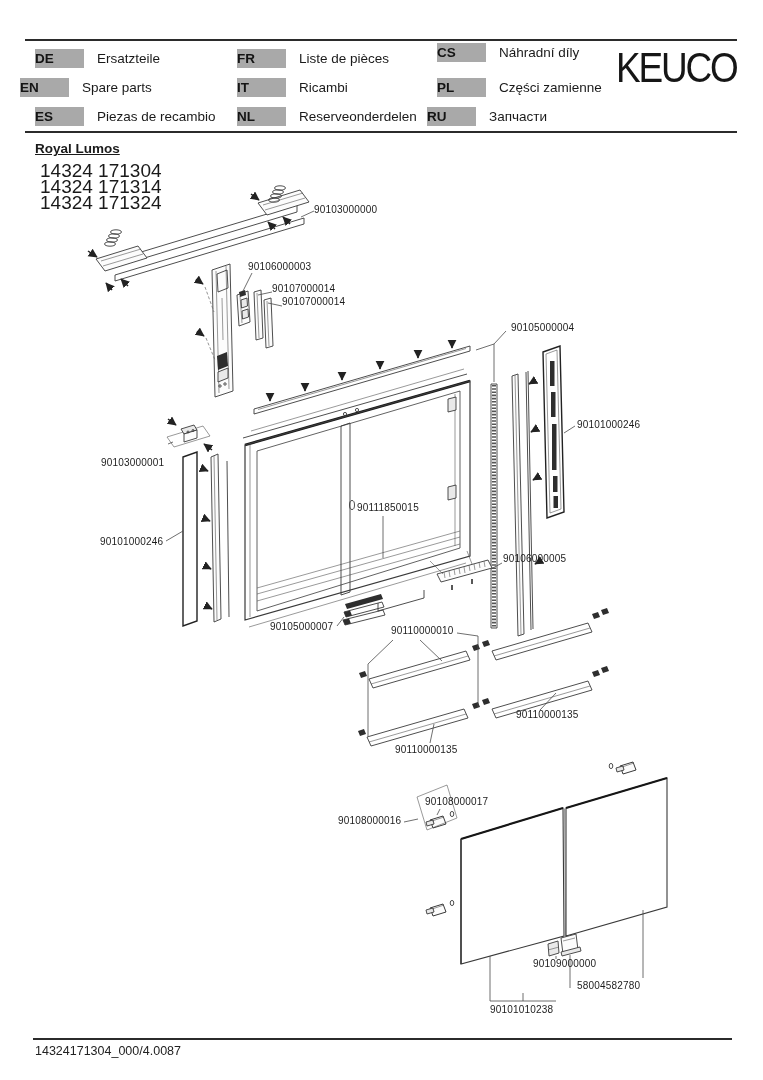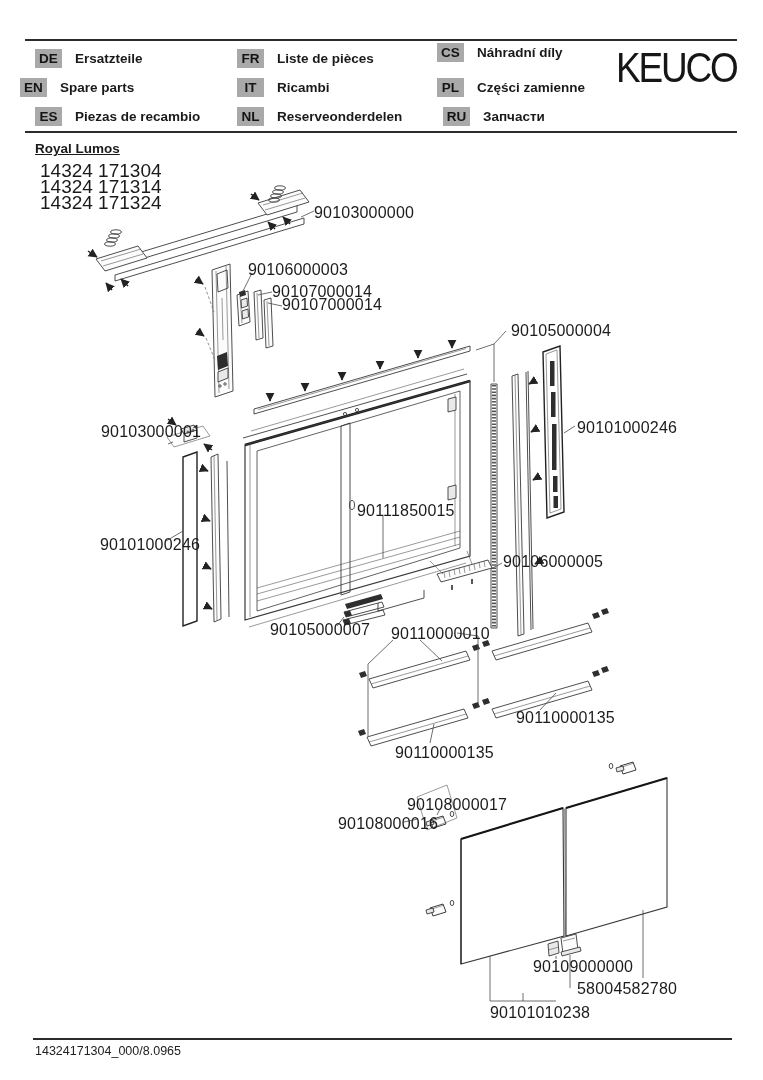--- a/index.html
+++ b/index.html
@@ -1,27 +1,27 @@
 <!DOCTYPE html>
 <html><head>
 <meta charset="utf-8">
 <style>
   html,body{margin:0;padding:0;background:#ffffff;}
   body{width:763px;height:1080px;position:relative;overflow:hidden;
        font-family:"Liberation Sans","DejaVu Sans",sans-serif;color:#1a1a1a;}
   .rule{position:absolute;background:#2b2b2b;}
   .lang{position:absolute;white-space:nowrap;}
-  .badge{display:inline-block;width:27px;height:19px;background:#a9a9a9;color:#141414;
-         font-weight:bold;font-size:13.5px;line-height:19.5px;text-align:center;}
-  .lname{display:inline-block;margin-left:13px;font-weight:bold;font-size:13.5px;line-height:19px;vertical-align:top;}
+  .badge{display:inline-block;width:49px;height:19px;background:#a9a9a9;color:#141414;
+         font-weight:bold;font-size:13.5px;line-height:19.5px;}
+  .lname{display:inline-block;margin-left:13px;font-weight:normal;font-size:13.5px;line-height:19px;vertical-align:top;}
   .logo{position:absolute;left:600px;top:44px;width:134px;text-align:right;
         font-size:42px;letter-spacing:-2.5px;color:#161616;transform:scaleX(0.88);transform-origin:100% 50%;}
   .ptitle{position:absolute;left:35px;top:141px;font-weight:bold;font-size:13.5px;text-decoration:underline;}
   .model{position:absolute;left:40px;font-size:19px;}
-  .plabel{position:absolute;font-size:16px;letter-spacing:0.2px;white-space:nowrap;color:#1c1c1c;}
+  .plabel{position:absolute;font-size:10px;letter-spacing:0.2px;white-space:nowrap;color:#1c1c1c;}
   .footer-id{position:absolute;left:35px;top:1044px;font-size:12.5px;color:#222;}
   svg.diagram{position:absolute;left:0;top:0;}
   svg.diagram *{vector-effect:none;}
   .ln{stroke:#3a3a3a;stroke-width:0.9;fill:none;}
   .lnthin{stroke:#555;stroke-width:0.6;fill:none;}
   .lnthick{stroke:#161616;stroke-width:2.6;fill:none;}
   .lnmed{stroke:#222;stroke-width:1.4;fill:none;}
   .leader{stroke:#4a4a4a;stroke-width:0.8;fill:none;}
   .screw{stroke:#222;stroke-width:1.5;fill:none;}
   .dark{fill:#2e2e2e;stroke:none;}
@@ -39,21 +39,21 @@
   <div class="rule" style="left:33px;top:1038px;width:699px;height:2px"></div>
 
   <div class="lang" style="left:35px;top:49px"><span class="badge">DE</span><span class="lname">Ersatzteile</span></div>
   <div class="lang" style="left:20px;top:78px"><span class="badge">EN</span><span class="lname">Spare parts</span></div>
   <div class="lang" style="left:35px;top:107px"><span class="badge">ES</span><span class="lname">Piezas de recambio</span></div>
   <div class="lang" style="left:237px;top:49px"><span class="badge">FR</span><span class="lname">Liste de pièces</span></div>
   <div class="lang" style="left:237px;top:78px"><span class="badge">IT</span><span class="lname">Ricambi</span></div>
   <div class="lang" style="left:237px;top:107px"><span class="badge">NL</span><span class="lname">Reserveonderdelen</span></div>
   <div class="lang" style="left:437px;top:43px"><span class="badge">CS</span><span class="lname">Náhradní díly</span></div>
   <div class="lang" style="left:437px;top:78px"><span class="badge">PL</span><span class="lname">Części zamienne</span></div>
-  <div class="lang" style="left:443px;top:107px"><span class="badge">RU</span><span class="lname">Запчасти</span></div>
+  <div class="lang" style="left:427px;top:107px"><span class="badge">RU</span><span class="lname">Запчасти</span></div>
 
   <div class="logo">KEUCO</div>
 
   <div class="ptitle">Royal Lumos</div>
   <div class="model" style="top:160px">14324 171304</div>
   <div class="model" style="top:176px">14324 171314</div>
   <div class="model" style="top:192px">14324 171324</div>
 
   <svg class="diagram" width="763" height="1080" viewBox="0 0 763 1080">
     <defs>
@@ -298,28 +298,28 @@
       <path class="leader" d="M490,956 L490,1001 M490,1001 L556,1001 M523,1001 L523,993"></path>
     </g>
   </svg>
 
   <div class="plabel" style="left:314px;top:204px">90103000000</div>
   <div class="plabel" style="left:248px;top:261px">90106000003</div>
   <div class="plabel" style="left:272px;top:283px">90107000014</div>
   <div class="plabel" style="left:282px;top:296px">90107000014</div>
   <div class="plabel" style="left:511px;top:322px">90105000004</div>
   <div class="plabel" style="left:577px;top:419px">90101000246</div>
-  <div class="plabel" style="left:101px;top:423px">90103000001</div>
+  <div class="plabel" style="left:101px;top:457px">90103000001</div>
   <div class="plabel" style="left:357px;top:502px">90111850015</div>
   <div class="plabel" style="left:100px;top:536px">90101000246</div>
   <div class="plabel" style="left:503px;top:553px">90106000005</div>
   <div class="plabel" style="left:270px;top:621px">90105000007</div>
   <div class="plabel" style="left:391px;top:625px">90110000010</div>
   <div class="plabel" style="left:516px;top:709px">90110000135</div>
   <div class="plabel" style="left:395px;top:744px">90110000135</div>
-  <div class="plabel" style="left:407px;top:796px">90108000017</div>
+  <div class="plabel" style="left:425px;top:796px">90108000017</div>
   <div class="plabel" style="left:338px;top:815px">90108000016</div>
   <div class="plabel" style="left:533px;top:958px">90109000000</div>
   <div class="plabel" style="left:577px;top:980px">58004582780</div>
   <div class="plabel" style="left:490px;top:1004px">90101010238</div>
 
-  <div class="footer-id">14324171304_000/8.0965</div>
+  <div class="footer-id">14324171304_000/4.0087</div>
 </div>
 
 </body></html>

